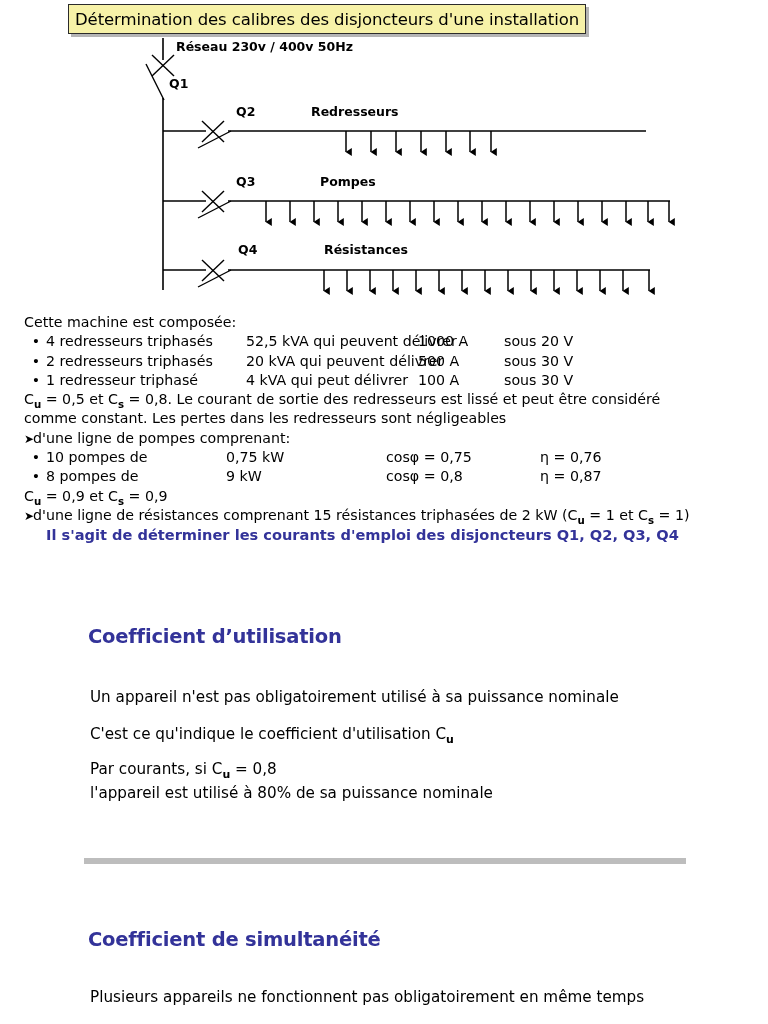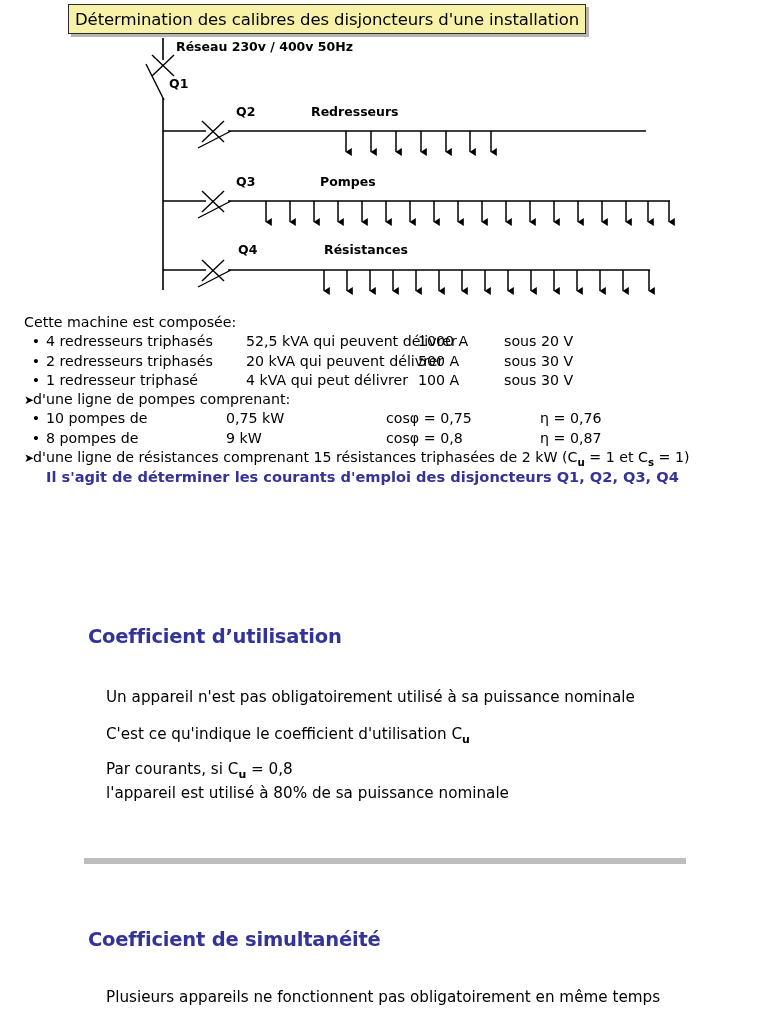--- a/index.html
+++ b/index.html
@@ -110,21 +110,20 @@
     font-weight: bold;
     color: #333399;
     white-space: nowrap;
     letter-spacing: -0.2px;
   }
   .section-para {
     position: absolute;
     font-size: 15.2px;
     color: #000;
     white-space: nowrap;
-    margin-left: 16px;
   }
   #heading-utilisation { left: 88px; top: 625px; }
   #para-u1 { left: 90px; top: 688px; }
   #para-u2 { left: 90px; top: 725px; }
   #para-u3 { left: 90px; top: 760px; }
   #para-u4 { left: 90px; top: 784px; }
 
   .divider {
     position: absolute;
     left: 84px;
@@ -253,34 +252,41 @@
   </div>
 
   <div class="body-line">
     <span class="dot-bullet">•</span><span class="col-a">2 redresseurs triphasés</span><span class="col-c">20 kVA qui peuvent délivrer</span><span class="col-d">500 A</span><span>sous 30 V</span>
   </div>
 
   <div class="body-line">
     <span class="dot-bullet">•</span><span class="col-a">1 redresseur triphasé</span><span class="col-c">4 kVA qui peut délivrer</span><span class="col-d">100 A</span><span>sous 30 V</span>
   </div>
 
-
+  <div class="body-line">
+    <span>C</span><sub>u</sub><span> = 0,5 et C</span><sub>s</sub><span> = 0,8. Le courant de sortie des redresseurs est lissé et peut  être considéré</span>
+  </div>
+
+  <div class="body-line">comme constant. Les pertes dans les redresseurs sont négligeables</div>
 
   <div class="body-line">
     <span class="arrow-bullet">➤</span><span>d'une ligne de pompes comprenant:</span>
   </div>
 
   <div class="body-line">
     <span class="dot-bullet">•</span><span class="col-pa">10 pompes de</span><span class="col-pb">0,75 kW</span><span class="col-pc">cosφ = 0,75</span><span>η = 0,76</span>
   </div>
 
   <div class="body-line">
     <span class="dot-bullet">•</span><span class="col-pa">8 pompes de</span><span class="col-pb">9 kW</span><span class="col-pc">cosφ = 0,8</span><span>η = 0,87</span>
   </div>
 
+  <div class="body-line">
+    <span>C</span><sub>u</sub><span> = 0,9 et C</span><sub>s</sub><span> = 0,9</span>
+  </div>
 
   <div class="body-line">
     <span class="arrow-bullet">➤</span><span>d'une ligne de résistances comprenant 15 résistances triphasées de 2 kW (C</span><sub>u</sub><span> = 1 et C</span><sub>s</sub><span> = 1)</span>
   </div>
 
   <div class="body-line">
     <span class="indent-c"></span><span class="objective">Il s'agit de déterminer les courants d'emploi des disjoncteurs Q1, Q2, Q3, Q4</span>
   </div>
 </div>
 

